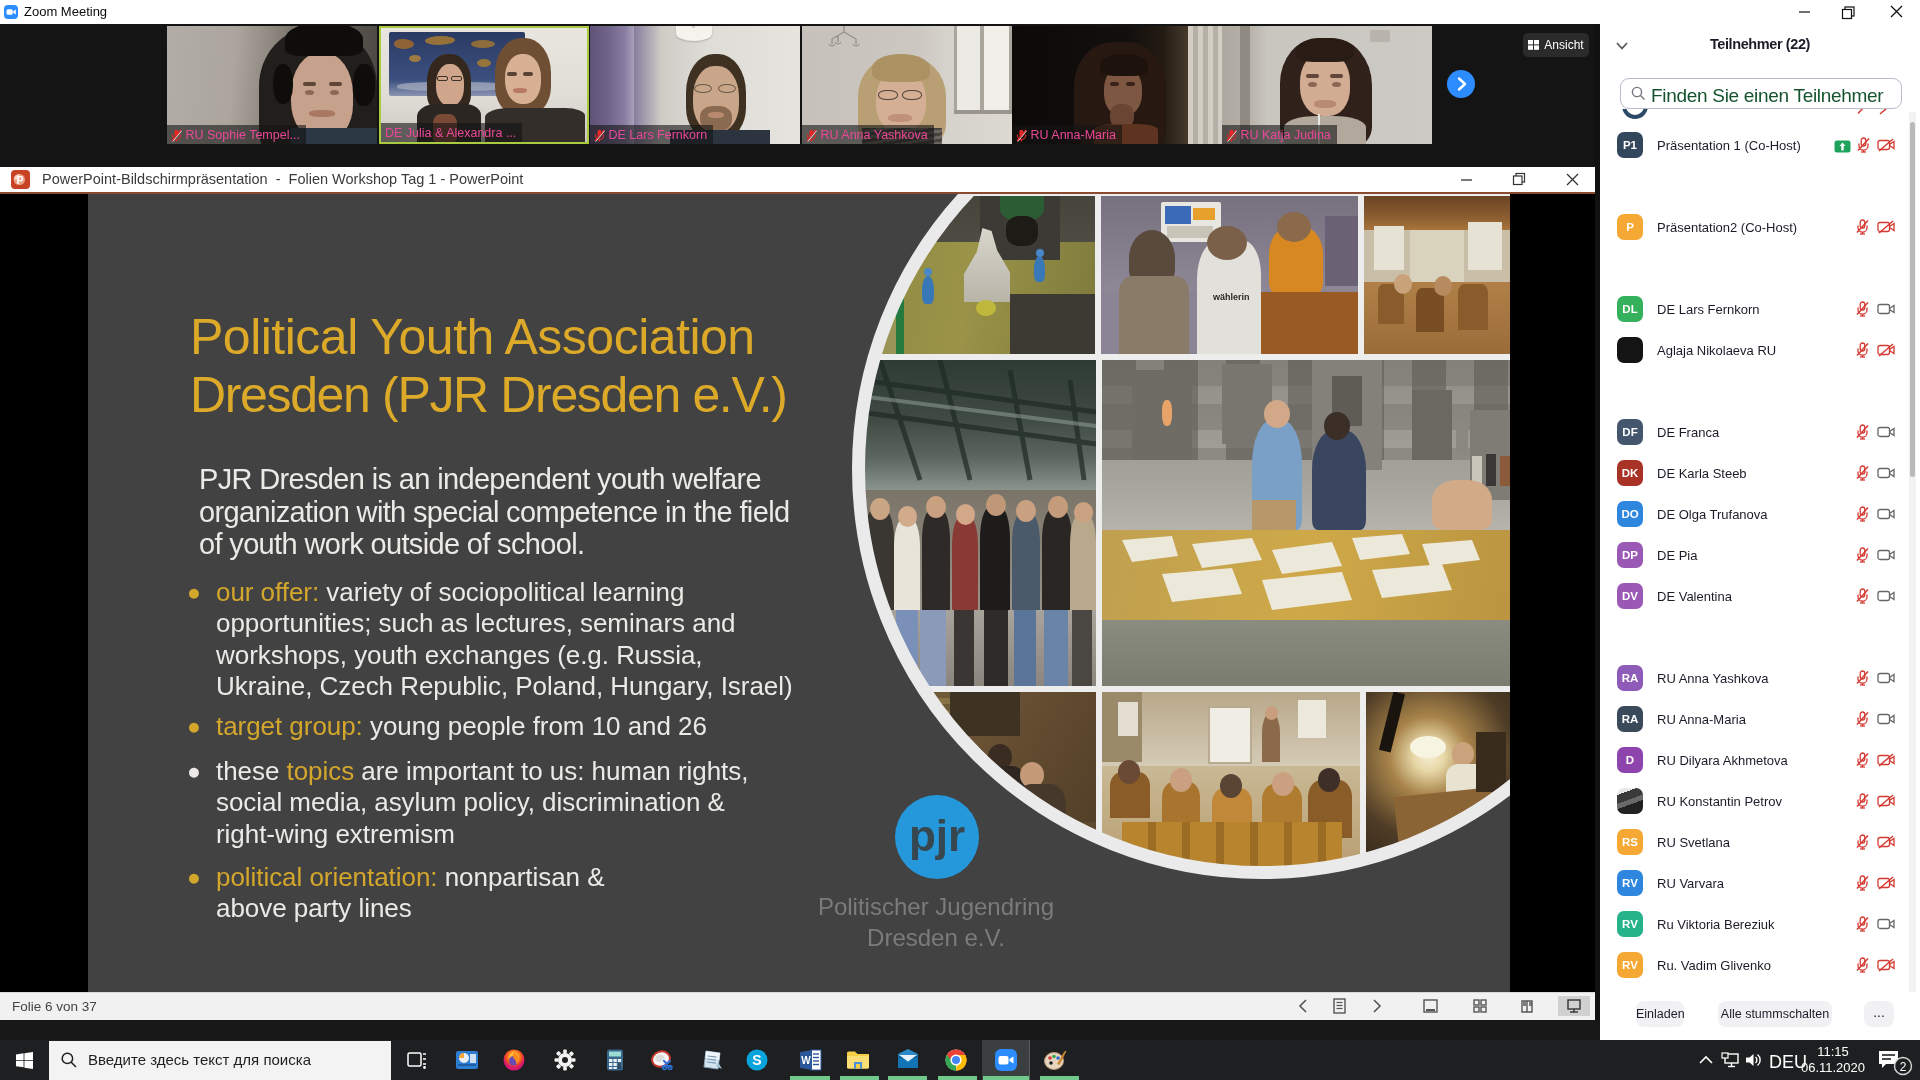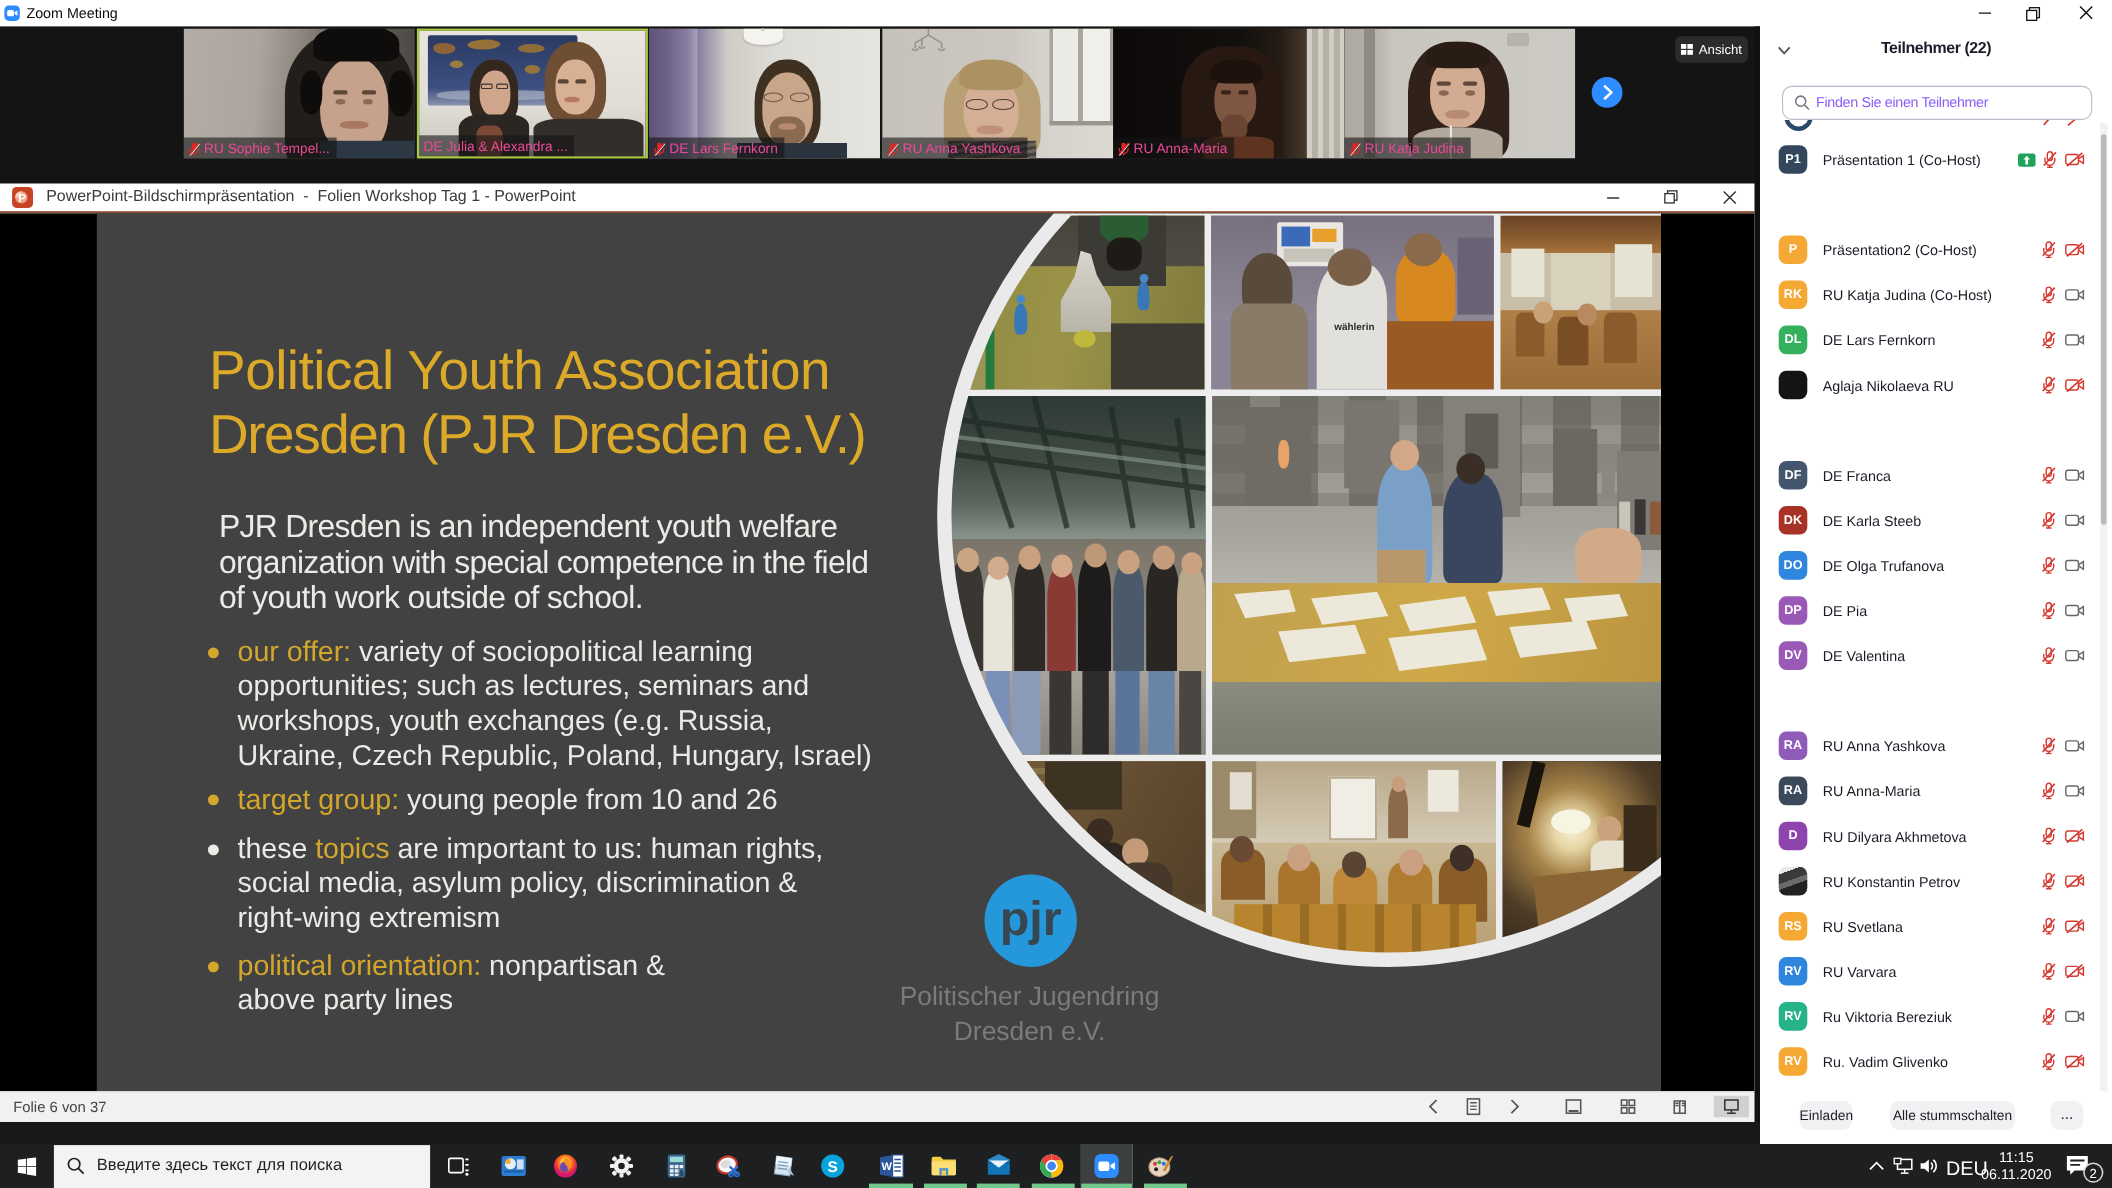--- a/index.html
+++ b/index.html
@@ -443,21 +443,21 @@
 <div class="abs" id="panel"></div>
 <svg class="abs" style="left:1614px;top:40px;width:16px;height:12px" viewBox="0 0 16 12">
       <path d="M3 3 L8 8.5 L13 3" fill="none" stroke="#555" stroke-width="1.7"></path>
     </svg>
 <div class="abs" style="left:1600px;top:36px;width:320px;text-align:center;font-size:14.5px;font-weight:bold;letter-spacing:-0.4px;color:#1c1c28">Teilnehmer (22)</div>
 <div class="abs" style="left:1620px;top:78px;width:282px;height:31px;border:1.5px solid #b9bdc9;border-radius:9px;background:#fff"></div>
 <svg class="abs" style="left:1630px;top:85px;width:17px;height:17px" viewBox="0 0 17 17">
       <circle cx="7" cy="7" r="4.6" fill="none" stroke="#767680" stroke-width="1.4"></circle>
       <line x1="10.5" y1="10.5" x2="14.5" y2="14.5" stroke="#767680" stroke-width="1.4"></line>
     </svg>
-<div class="abs" style="left:1651px;top:85px;font-size:13px;letter-spacing:-0.3px;color:#8b5cf6">Finden Sie einen Teilnehmer</div>
+<div class="abs" style="left:1651px;top:85px;font-size:19px;letter-spacing:-0.3px;color:#14532d">Finden Sie einen Teilnehmer</div>
 <div class="abs" style="left:1600px;top:109px;width:310px;height:14px;overflow:hidden">
       <div style="position:absolute;left:22px;top:-16px;width:26px;height:26px;border-radius:50%;border:4px solid #2a4a68"></div>
       <svg style="position:absolute;left:256px;top:-9px" width="15" height="16" viewBox="0 0 15 16">
         <line x1="2" y1="13.5" x2="13" y2="1.5" stroke="#d43a32" stroke-width="1.5"></line>
       </svg>
       <svg style="position:absolute;left:278px;top:-9px" width="19" height="16" viewBox="0 0 19 16">
         <line x1="2" y1="14" x2="16" y2="2" stroke="#d43a32" stroke-width="1.5"></line>
       </svg>
     </div>
 <div class="prow" style="top:125px">
@@ -487,35 +487,20 @@
           <rect x="5.2" y="1" width="4.6" height="8" rx="2.3" fill="none" stroke="#d43a32" stroke-width="1.3"></rect>
           <path d="M3 6.5 v2.2 a4.5 4.5 0 0 0 9 0 V6.5" fill="none" stroke="#d43a32" stroke-width="1.3"></path>
           <line x1="7.5" y1="13" x2="7.5" y2="15" stroke="#d43a32" stroke-width="1.3"></line>
           <line x1="5" y1="15" x2="10" y2="15" stroke="#d43a32" stroke-width="1.3"></line>
           <line x1="2" y1="13.5" x2="13" y2="1.5" stroke="#d43a32" stroke-width="1.5"></line>
         </svg></div>
       <div style="position:absolute;left:277px;top:12px"><svg width="19" height="16" viewBox="0 0 19 16">
           <rect x="1" y="3.5" width="11.5" height="9" rx="2" fill="none" stroke="#d43a32" stroke-width="1.3"></rect>
           <path d="M12.5 7.5 L17 4.5 V11.5 L12.5 8.5" fill="none" stroke="#d43a32" stroke-width="1.3"></path>
           <line x1="2" y1="14" x2="16" y2="2" stroke="#d43a32" stroke-width="1.5"></line>
-        </svg></div>
-    </div>
-<div class="prow" style="top:248px">
-      <div class="pav" style="background:#f5a833">RK</div>
-      <div class="pname">RU Katja Judina (Co-Host)</div>
-      <div style="position:absolute;left:255px;top:12px"><svg width="15" height="16" viewBox="0 0 15 16">
-          <rect x="5.2" y="1" width="4.6" height="8" rx="2.3" fill="none" stroke="#d43a32" stroke-width="1.3"></rect>
-          <path d="M3 6.5 v2.2 a4.5 4.5 0 0 0 9 0 V6.5" fill="none" stroke="#d43a32" stroke-width="1.3"></path>
-          <line x1="7.5" y1="13" x2="7.5" y2="15" stroke="#d43a32" stroke-width="1.3"></line>
-          <line x1="5" y1="15" x2="10" y2="15" stroke="#d43a32" stroke-width="1.3"></line>
-          <line x1="2" y1="13.5" x2="13" y2="1.5" stroke="#d43a32" stroke-width="1.5"></line>
-        </svg></div>
-      <div style="position:absolute;left:277px;top:12px"><svg width="19" height="16" viewBox="0 0 19 16">
-          <rect x="1" y="3.5" width="11.5" height="9" rx="2" fill="none" stroke="#666" stroke-width="1.3"></rect>
-          <path d="M12.5 7.5 L17 4.5 V11.5 L12.5 8.5" fill="none" stroke="#666" stroke-width="1.3"></path>
         </svg></div>
     </div>
 <div class="prow" style="top:289px">
       <div class="pav" style="background:#35b05c">DL</div>
       <div class="pname">DE Lars Fernkorn</div>
       <div style="position:absolute;left:255px;top:12px"><svg width="15" height="16" viewBox="0 0 15 16">
           <rect x="5.2" y="1" width="4.6" height="8" rx="2.3" fill="none" stroke="#d43a32" stroke-width="1.3"></rect>
           <path d="M3 6.5 v2.2 a4.5 4.5 0 0 0 9 0 V6.5" fill="none" stroke="#d43a32" stroke-width="1.3"></path>
           <line x1="7.5" y1="13" x2="7.5" y2="15" stroke="#d43a32" stroke-width="1.3"></line>
           <line x1="5" y1="15" x2="10" y2="15" stroke="#d43a32" stroke-width="1.3"></line>

